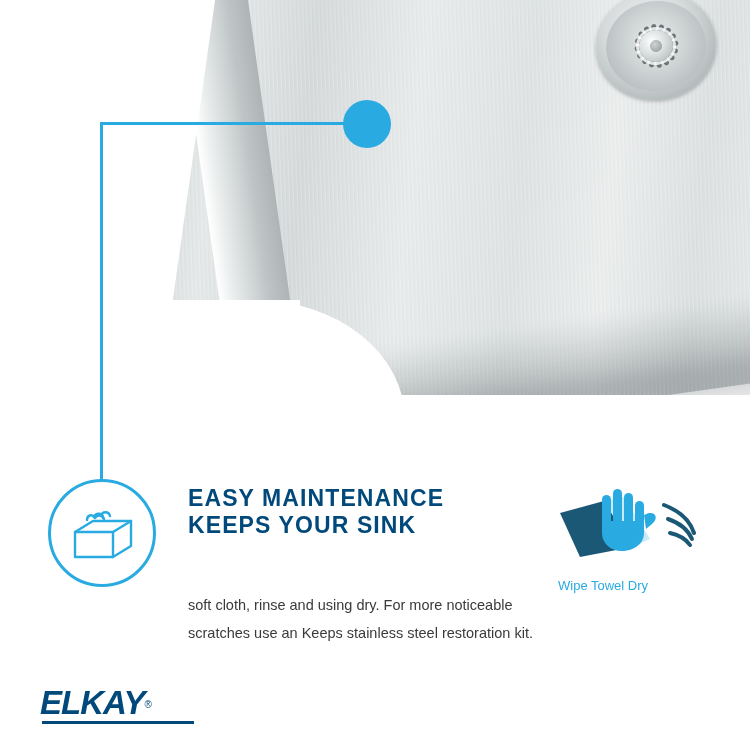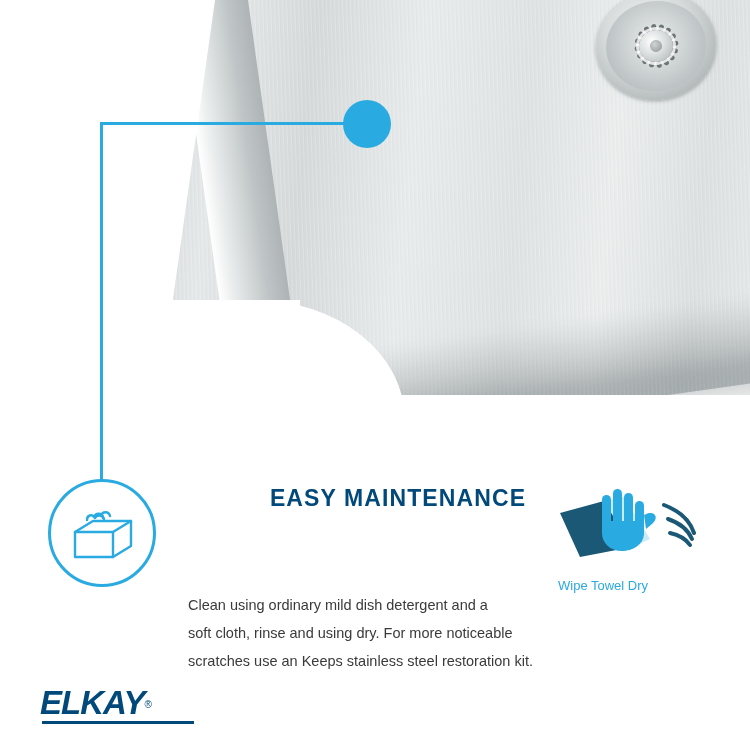--- a/index.html
+++ b/index.html
@@ -240,21 +240,20 @@
     position: absolute;
     left: 188px;
     top: 485px;
     width: 420px;
     color: #00497a;
     font-weight: bold;
     font-size: 23px;
     line-height: 27px;
     letter-spacing: 1.1px;
     text-transform: uppercase;
-    text-align: center;
   }
   .body-copy {
     position: absolute;
     left: 188px;
     top: 591px;
     width: 375px;
     color: #3a3a3a;
     font-size: 14.5px;
     line-height: 28px;
   }
@@ -356,24 +355,24 @@
         <path d="M42 26 L60 15"></path>
         <path d="M16 14 C16 9, 21 8, 23 11 C25 6, 32 7, 32 12"></path>
         <path d="M30 10 C31 5, 38 5, 39 10"></path>
         <path d="M24 12 C26 8, 32 9, 33 13"></path>
       </g>
     </svg>
   </div>
 
   <div class="headline">
     <div>Easy Maintenance</div>
+    <div>Keeps Your Sink</div>
   </div>
 
   <div class="body-copy">
-    <div>Clean using ordinary mild dish detergent and a</div>
     <div>soft cloth, rinse and using dry. For more noticeable</div>
     <div>scratches use an Keeps stainless steel restoration kit.</div>
   </div>
 
   <div class="wipe-icon">
     <svg width="160" height="80" viewBox="0 0 160 80">
 
       <path d="M2 26 L46 14 L74 60 L22 70 Z" fill="#1b5876"></path>
       <path d="M46 14 L74 60 L92 52 L66 10 Z" fill="#29abe2" opacity="0.25"></path>
 

